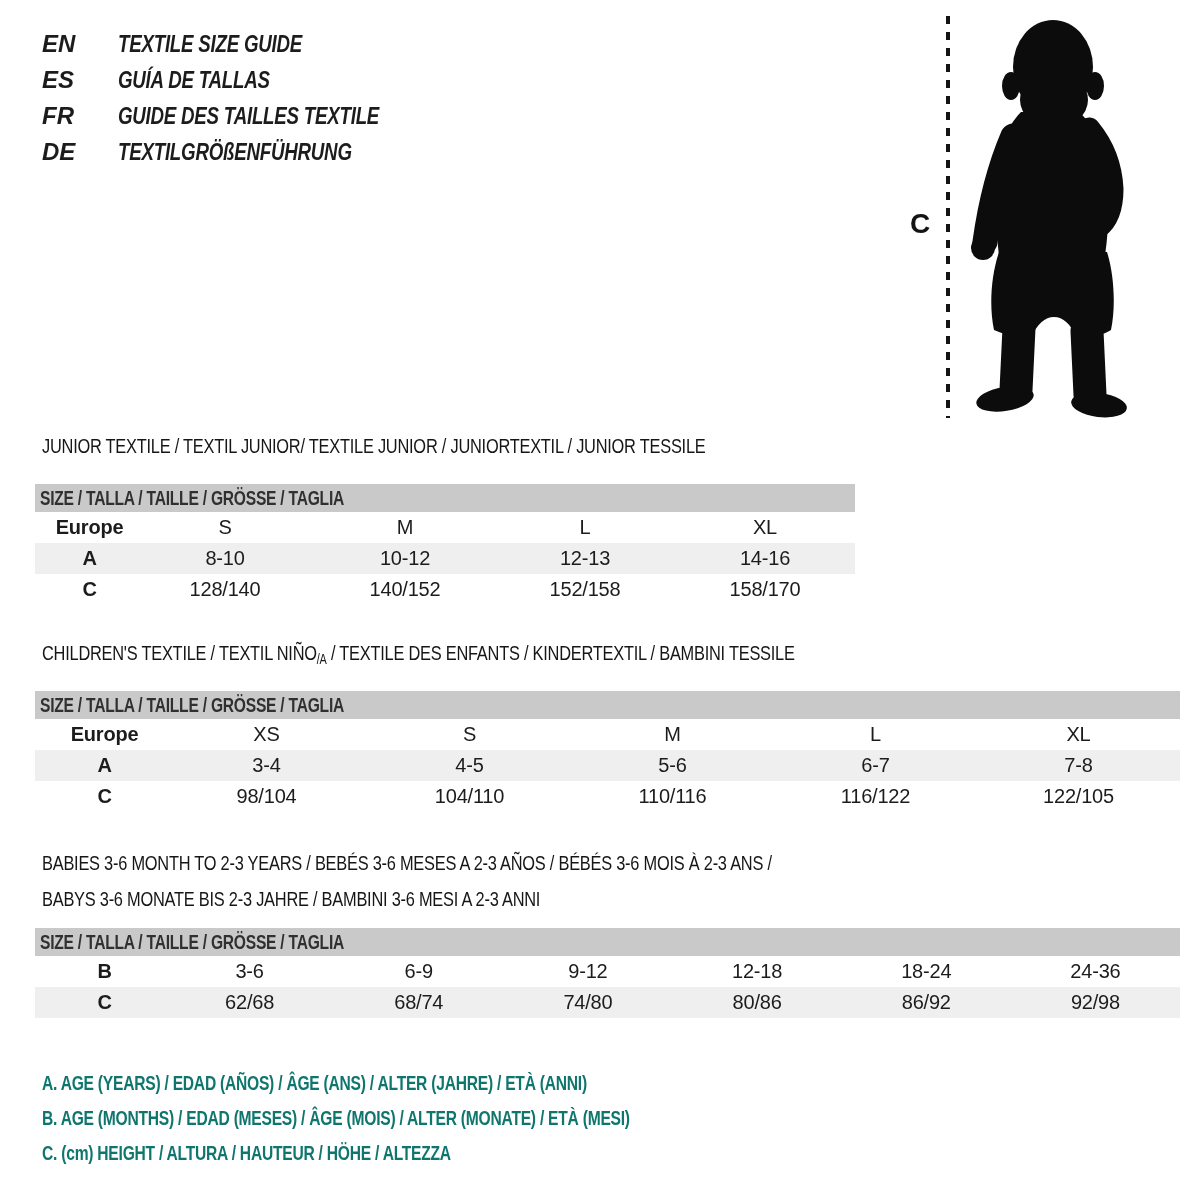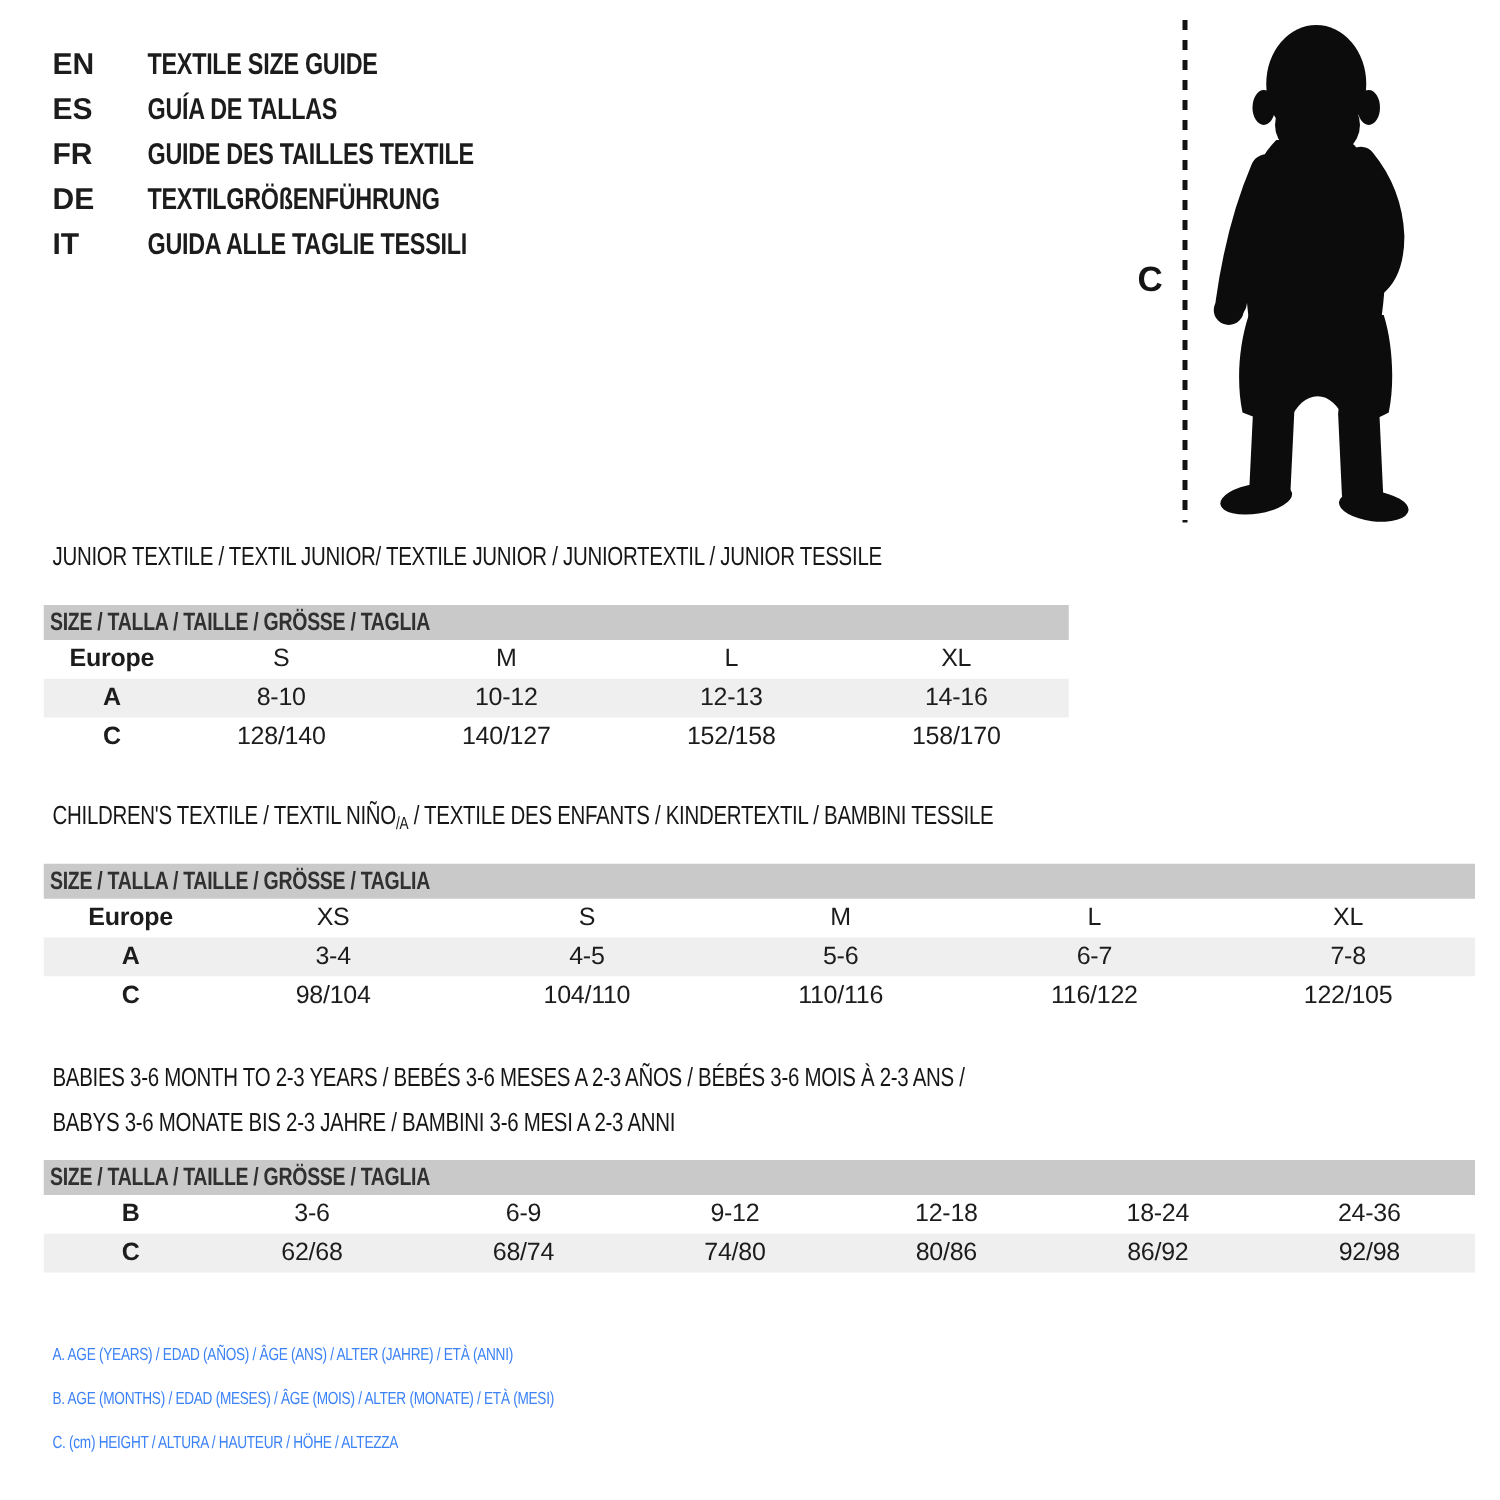--- a/index.html
+++ b/index.html
@@ -5,21 +5,21 @@
   html,body{margin:0;padding:0;background:#ffffff;}
   .page{
     position:relative;width:1200px;height:1200px;background:#ffffff;
     font-family:"Liberation Sans",sans-serif;color:#1c1c1c;overflow:hidden;
   }
   
   .cnd{display:inline-block;transform:scaleX(0.78);transform-origin:0 50%;white-space:nowrap;letter-spacing:-0.3px;}
 
   
   .lang-block{position:absolute;left:42px;top:30px;}
-  .lang-row{display:flex;height:36px;align-items:flex-end;}
+  .lang-row{display:flex;height:36px;align-items:flex-start;font-style:italic;}
   .lang-code{width:76px;font-size:24px;font-weight:bold;}
   .lang-title{font-size:24px;font-weight:bold;}
 
   
   .measure-line{
     position:absolute;left:946px;top:16px;width:4px;height:402px;
     background:repeating-linear-gradient(to bottom,#141414 0 8px,transparent 8px 16px);
   }
   .measure-label{position:absolute;left:910px;top:208px;font-size:28px;font-weight:bold;color:#141414;}
   .baby{position:absolute;left:963px;top:14px;width:180px;height:406px;}
@@ -42,21 +42,21 @@
     font-size:20px;font-weight:bold;color:#303030;}
   .trow{display:flex;align-items:center;height:31px;font-size:20px;letter-spacing:-0.2px;}
   .trow.shaded{background:#efefef;}
   .rlabel{padding-left:9px;font-weight:bold;flex:none;text-align:center;}
   .t-junior .rlabel{width:91px;}
   .t-children .rlabel,.t-babies .rlabel{width:121px;}
   .cell{flex:1;text-align:center;}
 
   
   .legend{position:absolute;left:42px;top:1066px;}
-  .legend-line{font-size:14px;font-weight:normal;line-height:35px;color:#3b82f6;}
+  .legend-line{font-size:20px;font-weight:bold;line-height:35px;color:#0f766e;}
 </style>
 </head>
 <body>
 
 <div class="page">
 
   <div class="lang-block">
     <div class="lang-row">
       <span class="lang-code">EN</span>
       <span class="lang-title"><span class="cnd">TEXTILE SIZE GUIDE</span></span>
@@ -65,24 +65,20 @@
       <span class="lang-code">ES</span>
       <span class="lang-title"><span class="cnd">GUÍA DE TALLAS</span></span>
     </div>
     <div class="lang-row">
       <span class="lang-code">FR</span>
       <span class="lang-title"><span class="cnd">GUIDE DES TAILLES TEXTILE</span></span>
     </div>
     <div class="lang-row">
       <span class="lang-code">DE</span>
       <span class="lang-title"><span class="cnd">TEXTILGRÖßENFÜHRUNG</span></span>
-    </div>
-    <div class="lang-row">
-      <span class="lang-code">IT</span>
-      <span class="lang-title"><span class="cnd">GUIDA ALLE TAGLIE TESSILI</span></span>
     </div>
   </div>
 
   <div class="measure-line"></div>
   <div class="measure-label">C</div>
   <svg class="baby" viewBox="0 0 180 406" aria-hidden="true">
     <ellipse cx="90" cy="53" rx="40" ry="47"></ellipse>
     <ellipse cx="48" cy="72" rx="9" ry="14"></ellipse>
     <ellipse cx="132" cy="72" rx="9" ry="14"></ellipse>
     <ellipse cx="91" cy="86" rx="34" ry="28"></ellipse>
@@ -115,21 +111,21 @@
     <div class="trow shaded">
       <span class="rlabel">A</span>
       <span class="cell">8-10</span>
       <span class="cell">10-12</span>
       <span class="cell">12-13</span>
       <span class="cell">14-16</span>
     </div>
     <div class="trow">
       <span class="rlabel">C</span>
       <span class="cell">128/140</span>
-      <span class="cell">140/127</span>
+      <span class="cell">140/152</span>
       <span class="cell">152/158</span>
       <span class="cell">158/170</span>
     </div>
   </div>
 
   <div class="heading h-children">
     <span class="cnd">
       <span>CHILDREN'S TEXTILE / TEXTIL NIÑO</span><span class="subsmall">/A</span><span> / TEXTILE DES ENFANTS / KINDERTEXTIL / BAMBINI TESSILE</span>
     </span>
   </div>

